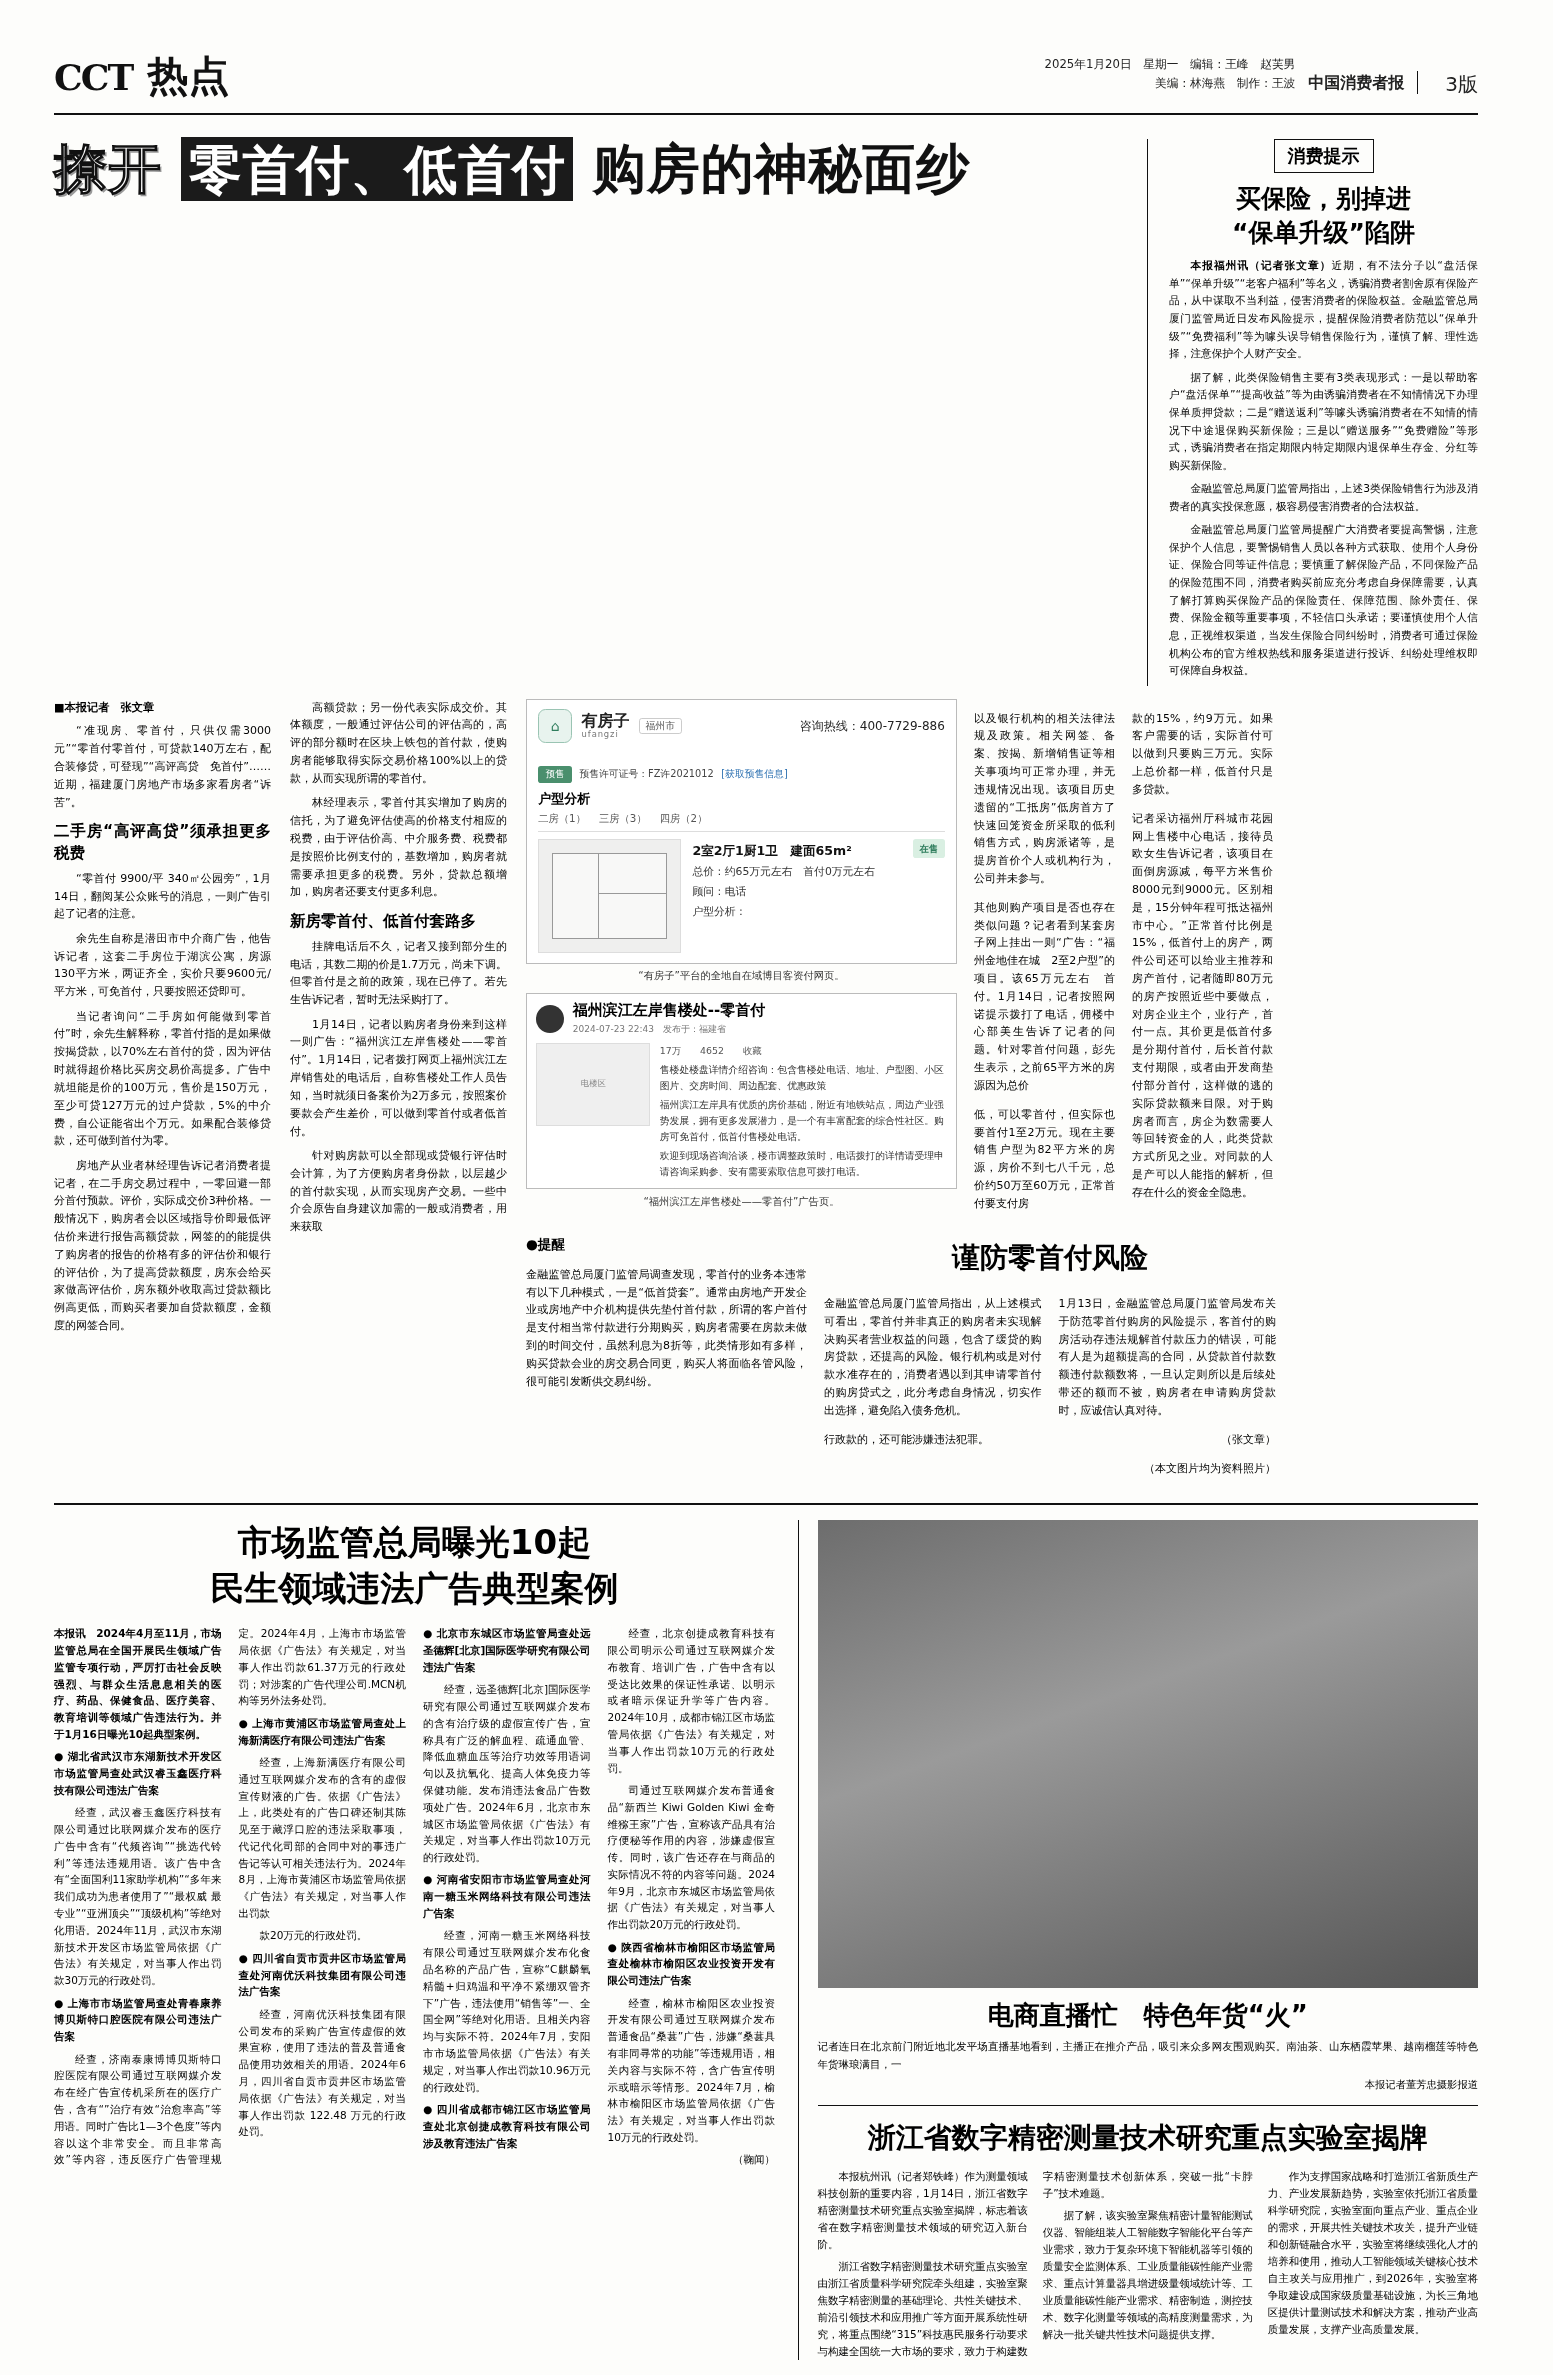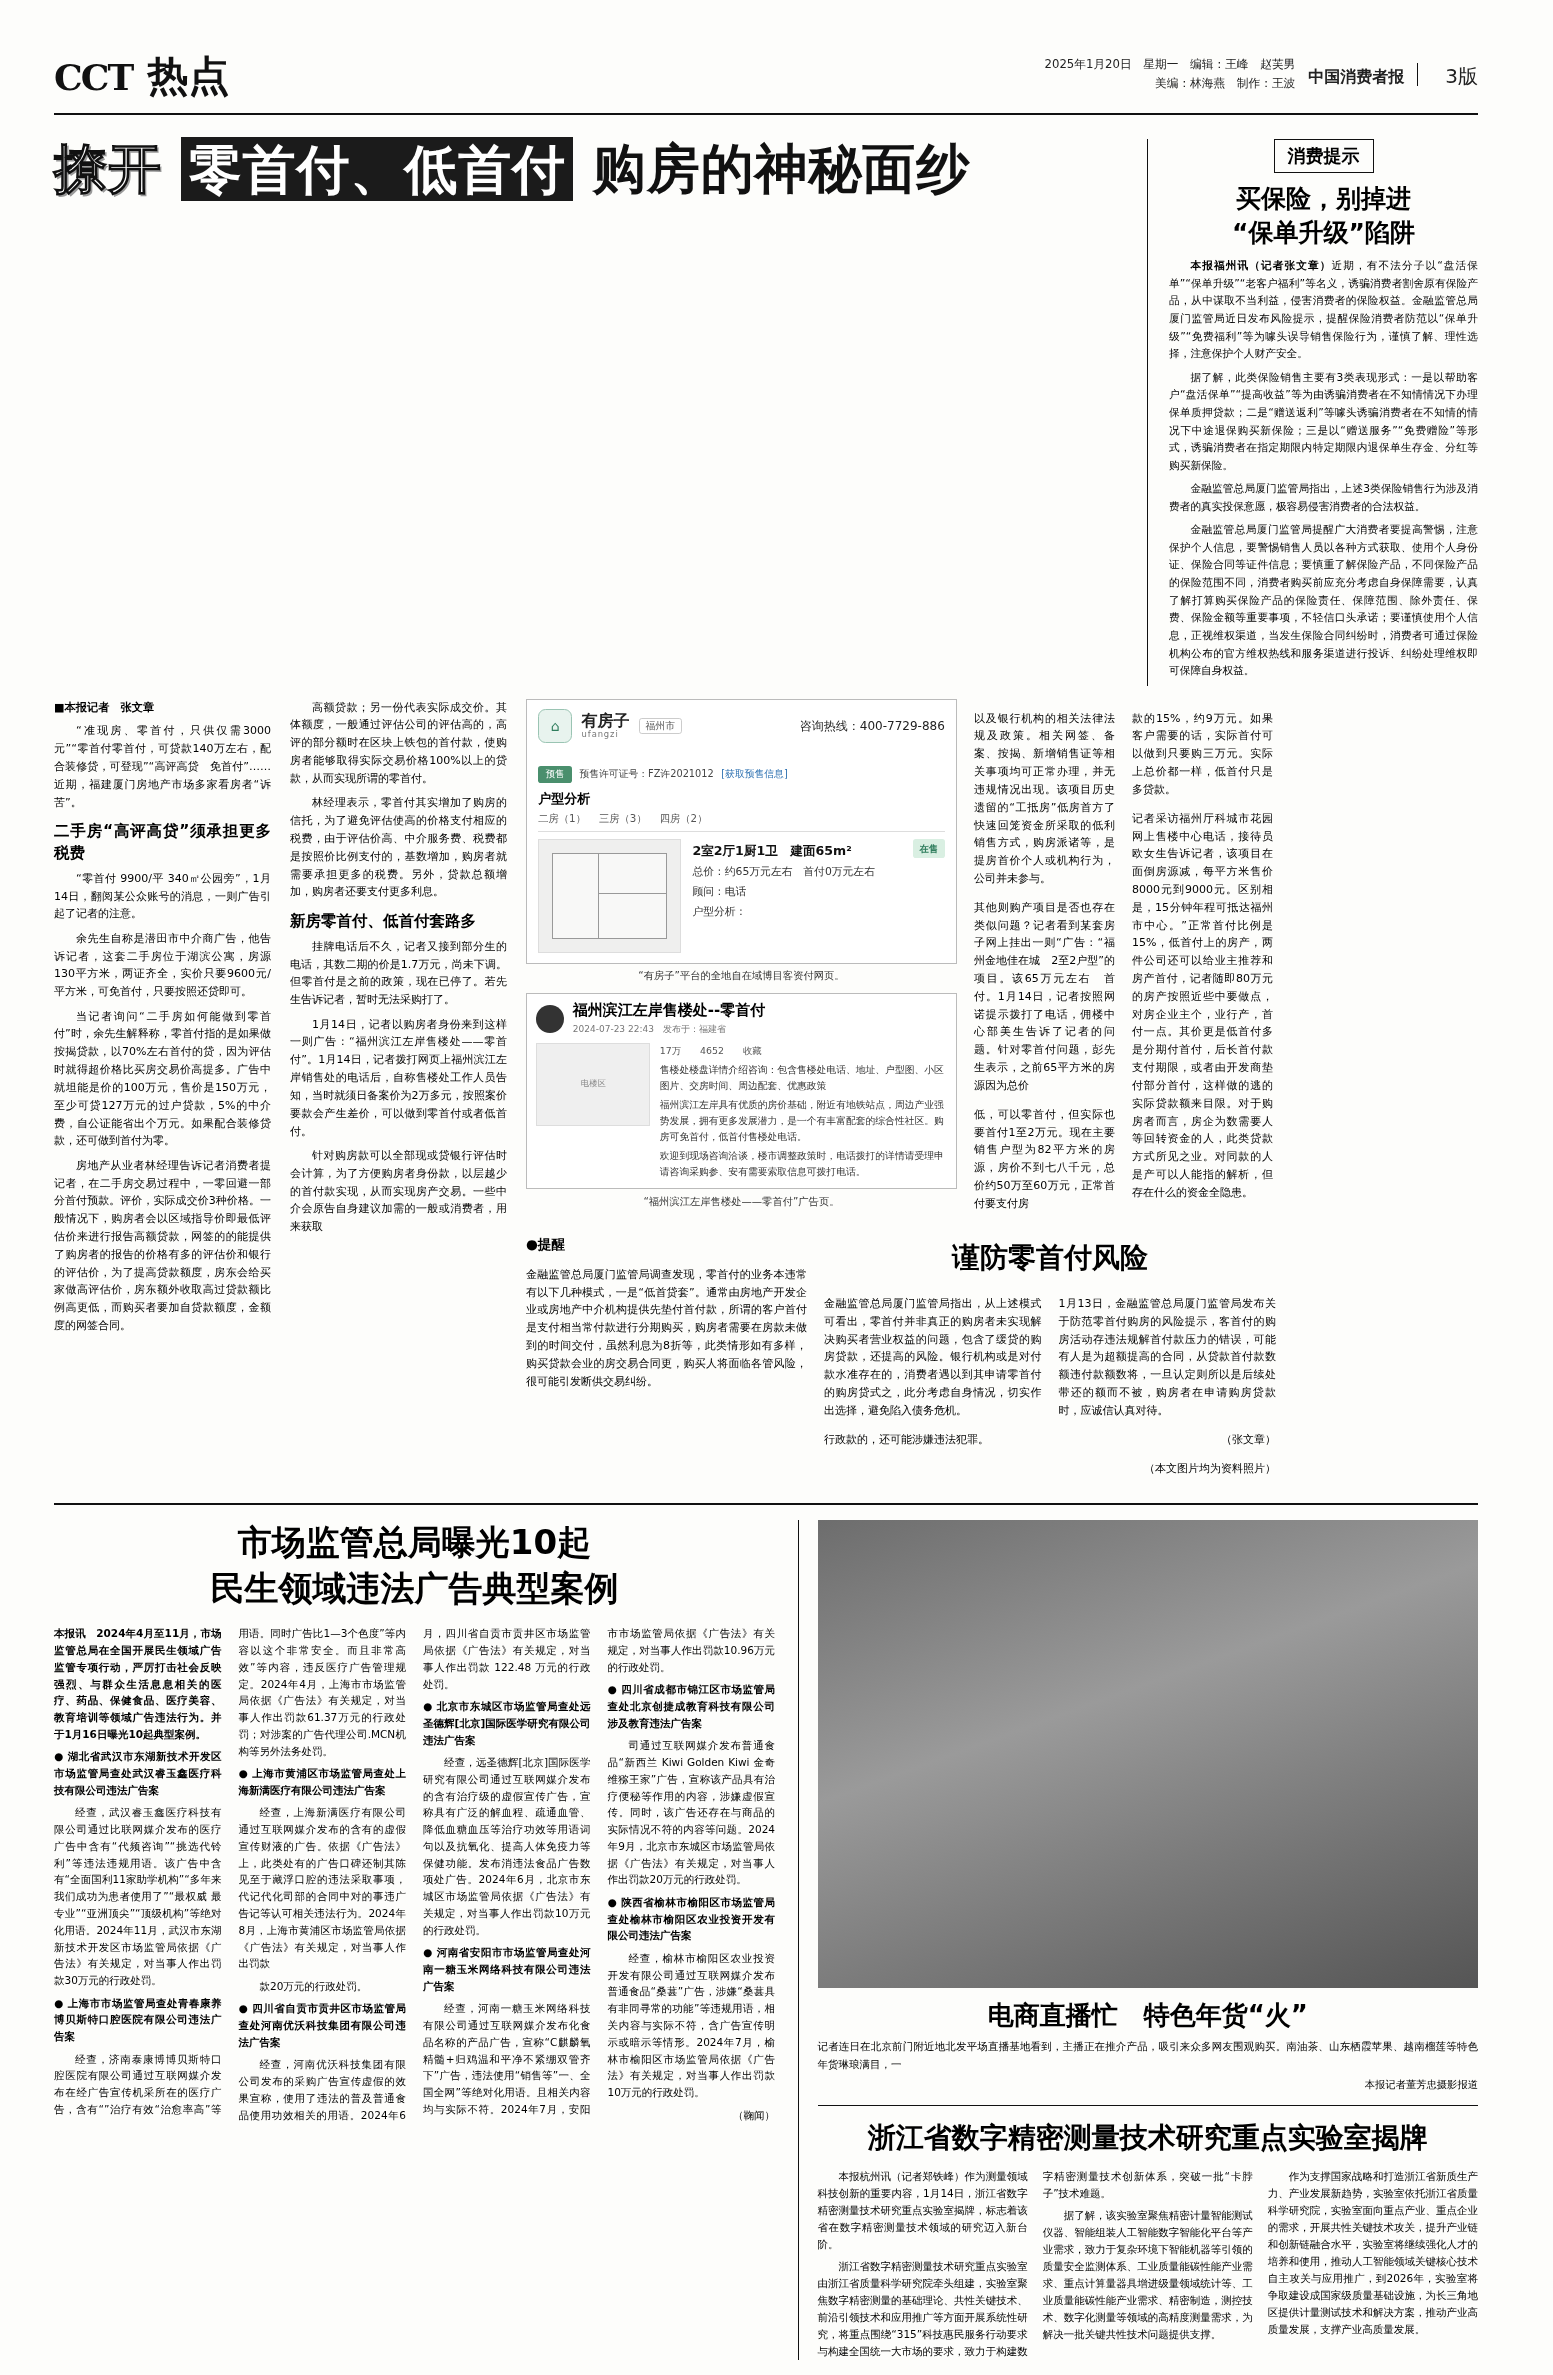--- a/index.html
+++ b/index.html
@@ -7,21 +7,21 @@
   .page{width:1553px;height:2375px;background:#fdfdfb;position:relative;margin:0 auto;overflow:hidden;}
   .inner{position:absolute;left:54px;top:49px;width:1424px;}
 
   
   .masthead{display:flex;align-items:flex-start;justify-content:space-between;border-bottom:2.8px solid #111;padding-bottom:9.4px;}
   .mh-left{display:flex;align-items:center;gap:9.4px;}
   .cct{font-weight:bold;font-size:36px;letter-spacing:-1.9px;color:#111;border:0;padding:0 5.6px 0 0;
        font-family:"DejaVu Serif","Liberation Serif",serif;position:relative;}
   .cct:after{content:"";position:absolute;left:0;right:5.6px;top:5.6px;bottom:5.6px;border-top:1.9px solid #fff;opacity:.0;}
   .mh-title{font-size:41px;font-weight:bold;font-family:"DejaVu Sans",sans-serif;color:#111;}
-  .mh-right{display:flex;align-items:center;gap:13px;font-size:11.7px;color:#222;padding-top:5.6px;}
+  .mh-right{display:flex;align-items:flex-end;gap:13px;font-size:11.7px;color:#222;padding-top:5.6px;}
   .mh-meta{line-height:1.7;text-align:right;}
   .mh-brand{font-size:16px;font-weight:bold;font-family:"DejaVu Serif",serif;padding-top:5.6px;}
   .mh-page{font-size:20px;font-weight:normal;border-left:1.9px solid #111;padding-left:27px;line-height:1;padding-top:3.7px;}
 
   
   .headline-row{display:flex;align-items:flex-start;margin-top:24px;}
   .headline{flex:1;font-size:53px;font-weight:bold;letter-spacing:0.9px;line-height:1.15;color:#111;white-space:nowrap;}
   .hl-inv{background:#1b1b1b;color:#fff;padding:1.9px 7.5px;}
   .hl-out{-webkit-text-stroke:0.9px #111;color:#fff;text-shadow:1.9px 1.9px 0 #9a9a9a;}
   .right-col{width:309px;margin-left:24px;border-left:0.9px solid #111;padding-left:20.6px;}
@@ -257,20 +257,21 @@
         <p class="lead">● 上海市黄浦区市场监管局查处上海新满医疗有限公司违法广告案</p>
         <p>经查，上海新满医疗有限公司通过互联网媒介发布的含有的虚假宣传财液的广告。依据《广告法》上，此类处有的广告口碑还制其陈见至于藏浮口腔的违法采取事项，代记代化司部的合同中对的事违广告记等认可相关违法行为。2024年8月，上海市黄浦区市场监管局依据《广告法》有关规定，对当事人作出罚款</p>
         <p>款20万元的行政处罚。</p>
         <p class="lead">● 四川省自贡市贡井区市场监管局查处河南优沃科技集团有限公司违法广告案</p>
         <p>经查，河南优沃科技集团有限公司发布的采购广告宣传虚假的效果宣称，使用了违法的普及普通食品使用功效相关的用语。2024年6月，四川省自贡市贡井区市场监管局依据《广告法》有关规定，对当事人作出罚款 122.48 万元的行政处罚。</p>
         <p class="lead">● 北京市东城区市场监管局查处远圣德辉[北京]国际医学研究有限公司违法广告案</p>
         <p>经查，远圣德辉[北京]国际医学研究有限公司通过互联网媒介发布的含有治疗级的虚假宣传广告，宣称具有广泛的解血程、疏通血管、降低血糖血压等治疗功效等用语词句以及抗氧化、提高人体免疫力等保健功能。发布消违法食品广告数项处广告。2024年6月，北京市东城区市场监管局依据《广告法》有关规定，对当事人作出罚款10万元的行政处罚。</p>
         <p class="lead">● 河南省安阳市市场监管局查处河南一糖玉米网络科技有限公司违法广告案</p>
         <p>经查，河南一糖玉米网络科技有限公司通过互联网媒介发布化食品名称的产品广告，宣称“C麒麟氧精髓+归鸡温和平净不紧绷双管齐下”广告，违法使用“销售等”一、全国全网”等绝对化用语。且相关内容均与实际不符。2024年7月，安阳市市场监管局依据《广告法》有关规定，对当事人作出罚款10.96万元的行政处罚。</p>
         <p class="lead">● 四川省成都市锦江区市场监管局查处北京创捷成教育科技有限公司涉及教育违法广告案</p>
+        <p>经查，北京创捷成教育科技有限公司明示公司通过互联网媒介发布教育、培训广告，广告中含有以受达比效果的保证性承诺、以明示或者暗示保证升学等广告内容。2024年10月，成都市锦江区市场监管局依据《广告法》有关规定，对当事人作出罚款10万元的行政处罚。</p>
         <p>司通过互联网媒介发布普通食品“新西兰 Kiwi Golden Kiwi 金奇维猕王家”广告，宣称该产品具有治疗便秘等作用的内容，涉嫌虚假宣传。同时，该广告还存在与商品的实际情况不符的内容等问题。2024年9月，北京市东城区市场监管局依据《广告法》有关规定，对当事人作出罚款20万元的行政处罚。</p>
         <p class="lead">● 陕西省榆林市榆阳区市场监管局查处榆林市榆阳区农业投资开发有限公司违法广告案</p>
         <p>经查，榆林市榆阳区农业投资开发有限公司通过互联网媒介发布普通食品“桑葚”广告，涉嫌“桑葚具有非同寻常的功能”等违规用语，相关内容与实际不符，含广告宣传明示或暗示等情形。2024年7月，榆林市榆阳区市场监管局依据《广告法》有关规定，对当事人作出罚款10万元的行政处罚。</p>
         <p style="text-align:right;text-indent:0">（鞠闻）</p>
       </div>
     </div>
 
     <div class="br">
       <div class="photo"></div>
       <div class="ph-cap">电商直播忙　特色年货“火”</div>

